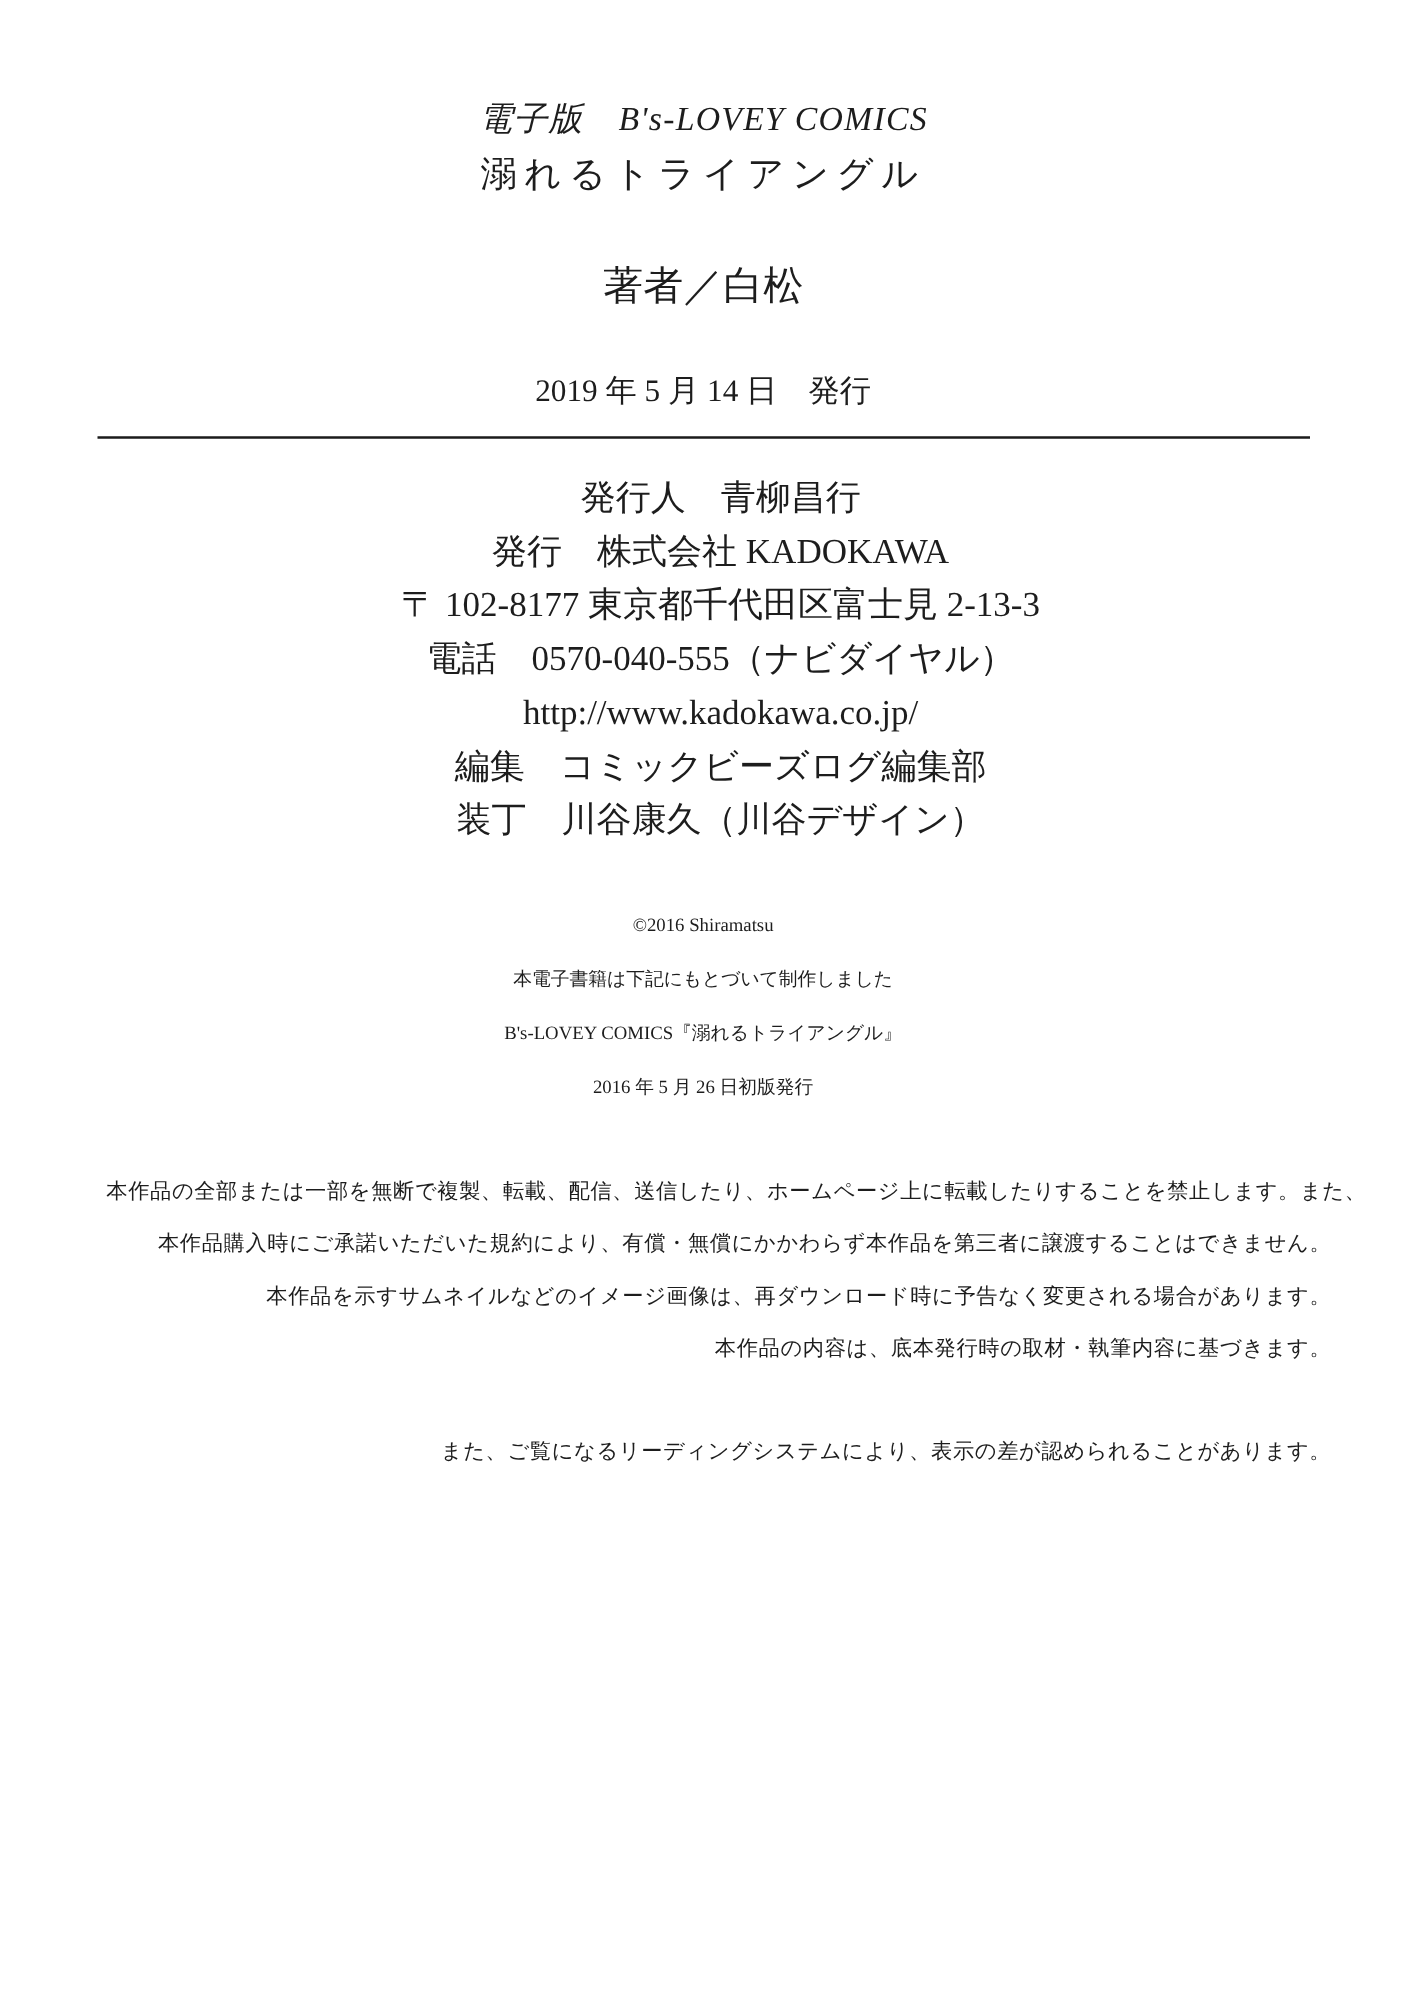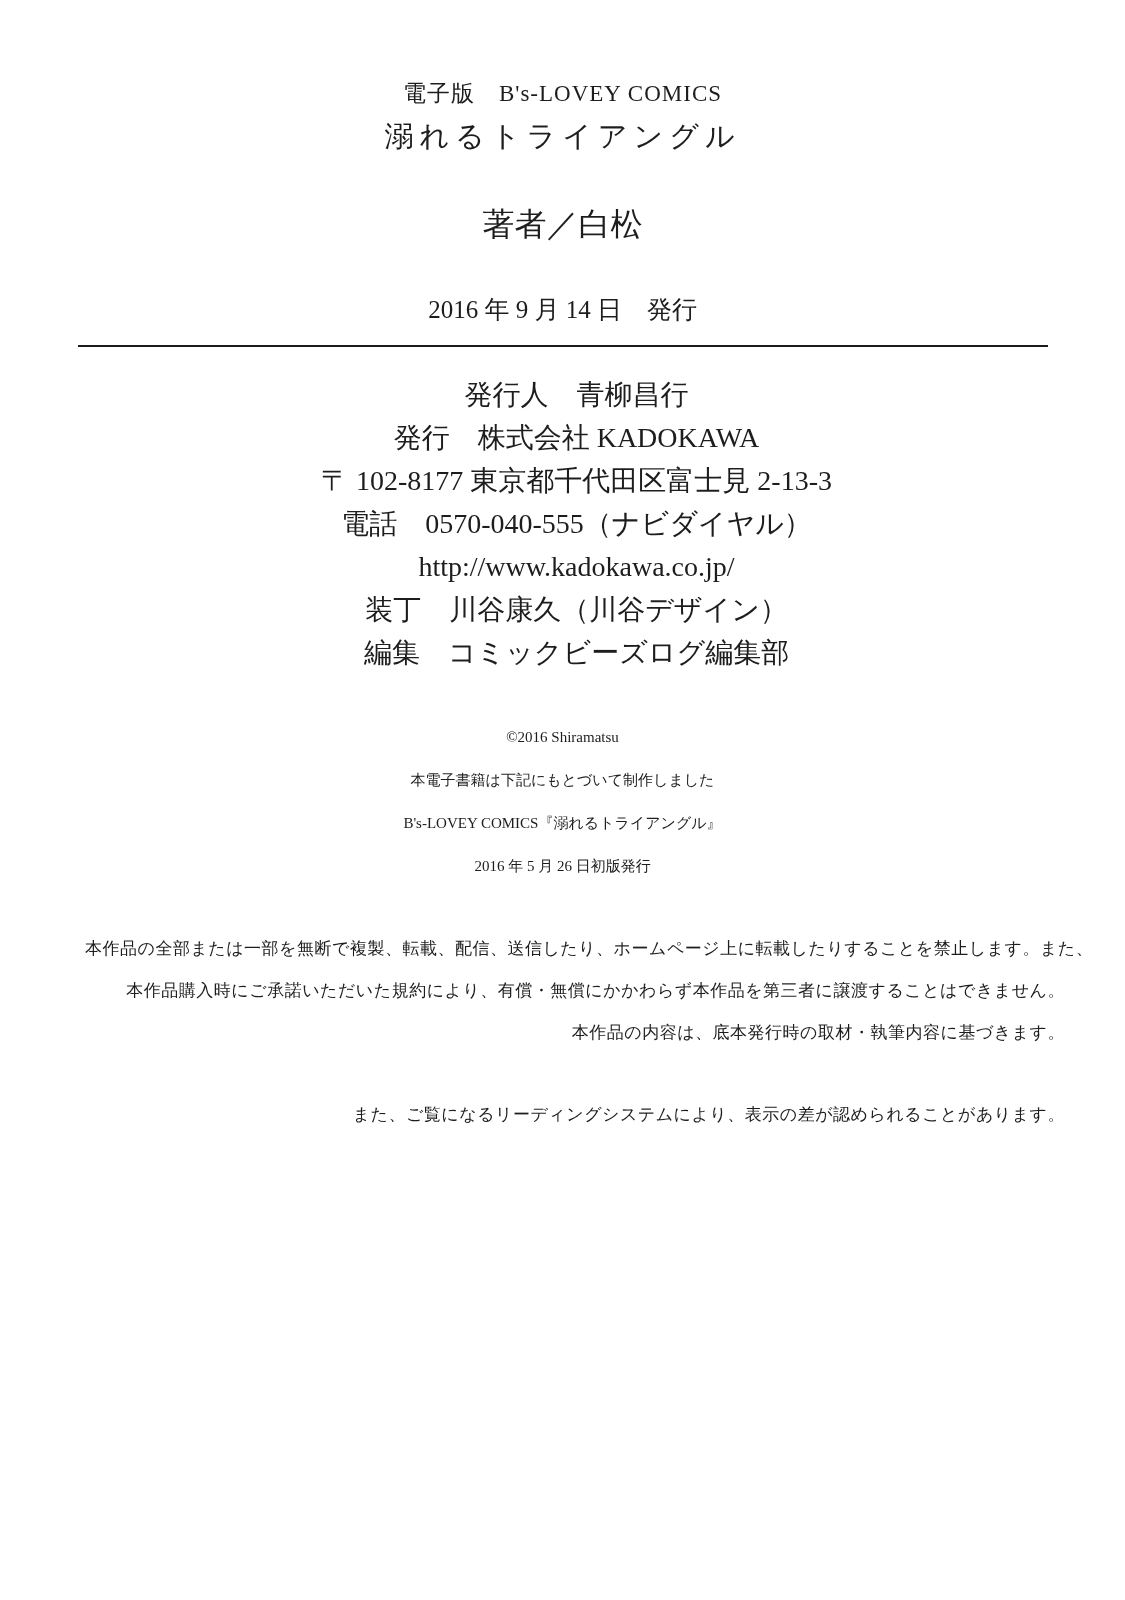--- a/index.html
+++ b/index.html
@@ -10,23 +10,24 @@
     margin: 0 auto;
     background: #ffffff;
     color: #1d1d1d;
     font-family: "Liberation Serif", "DejaVu Serif", serif;
     box-sizing: border-box;
     padding-top: 82px;
     overflow: hidden;
   }
   .centered { text-align: center; }
   .edition-line {
-    font-size: 23px;
+    font-size: 27px;
     line-height: 1;
     letter-spacing: 1px;
+    font-style: italic;
   }
   .book-title {
     font-size: 29px;
     font-weight: normal;
     line-height: 1;
     letter-spacing: 6px;
     margin: 17px 0 0 0;
     font-family: Liberation Serif, serif;
   }
   .author-line {
@@ -80,43 +81,44 @@
 </style>
 </head>
 <body>
 
 <div class="page">
 
   <header class="centered">
     <div class="edition-line">電子版　B's-LOVEY COMICS</div>
     <h1 class="book-title">溺れるトライアングル</h1>
     <div class="author-line">著者／白松</div>
-    <div class="pubdate-line">2016 年 9 月 14 日　発行</div>
+    <div class="pubdate-line">2019 年 5 月 14 日　発行</div>
   </header>
 
   <hr class="divider">
 
   <section class="publication centered">
     <div class="pub-line">発行人　青柳昌行</div>
     <div class="pub-line">発行　株式会社 KADOKAWA</div>
     <div class="pub-line">〒 102-8177 東京都千代田区富士見 2-13-3</div>
     <div class="pub-line">電話　0570-040-555（ナビダイヤル）</div>
     <div class="pub-line">http://www.kadokawa.co.jp/</div>
+    <div class="pub-line">編集　コミックビーズログ編集部</div>
     <div class="pub-line">装丁　川谷康久（川谷デザイン）</div>
-    <div class="pub-line">編集　コミックビーズログ編集部</div>
   </section>
 
   <section class="copyright centered">
     <div class="copy-line">©2016 Shiramatsu</div>
     <div class="copy-line">本電子書籍は下記にもとづいて制作しました</div>
     <div class="copy-line">B's-LOVEY COMICS『溺れるトライアングル』</div>
     <div class="copy-line">2016 年 5 月 26 日初版発行</div>
   </section>
 
   <section class="legal">
     <div class="legal-line">本作品の全部または一部を無断で複製、転載、配信、送信したり、ホームページ上に転載したりすることを禁止します。また、</div>
     <div class="legal-line">本作品購入時にご承諾いただいた規約により、有償・無償にかかわらず本作品を第三者に譲渡することはできません。</div>
+    <div class="legal-line">本作品を示すサムネイルなどのイメージ画像は、再ダウンロード時に予告なく変更される場合があります。</div>
     <div class="legal-line">本作品の内容は、底本発行時の取材・執筆内容に基づきます。</div>
   </section>
 
   <p class="reading-note">また、ご覧になるリーディングシステムにより、表示の差が認められることがあります。</p>
 
 </div>
 
 </body></html>

